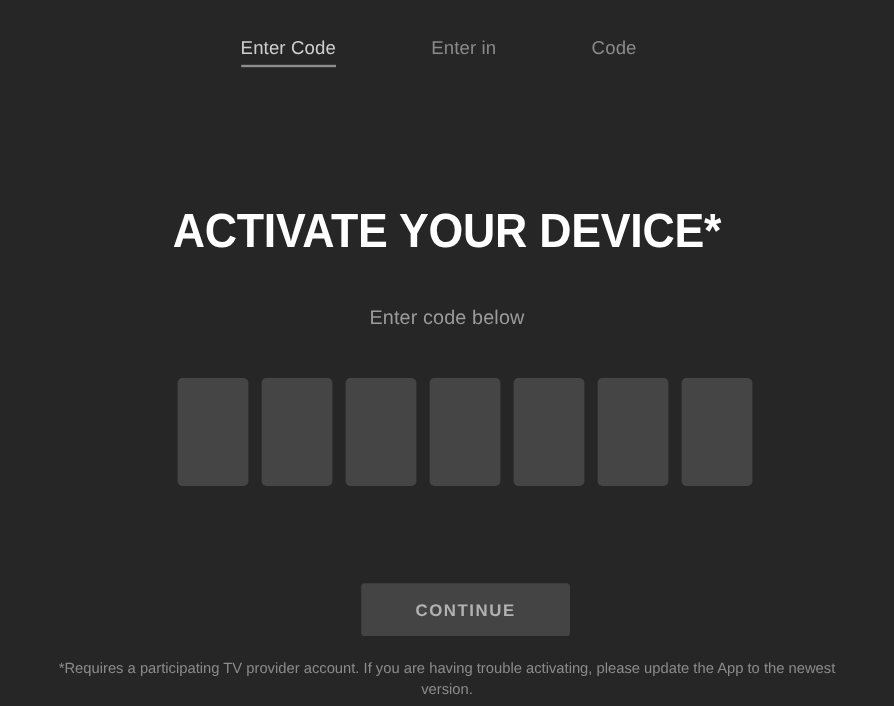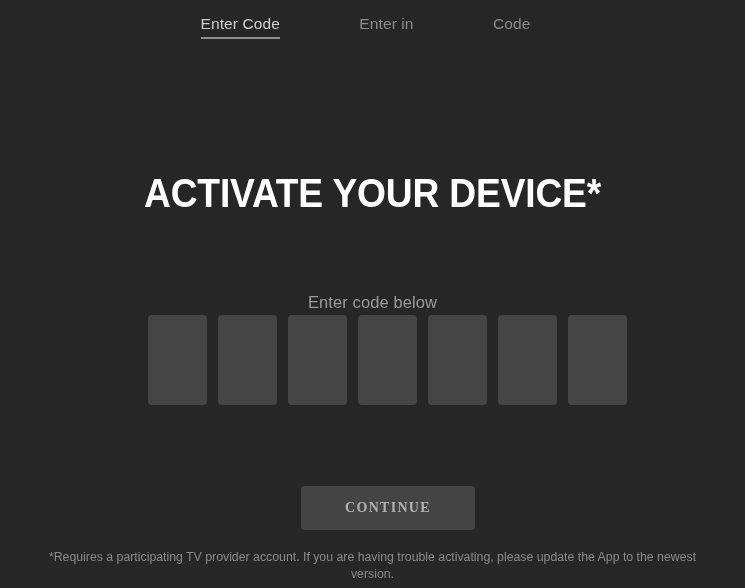--- a/index.html
+++ b/index.html
@@ -20,21 +20,21 @@
   
   .nav {
     position: absolute;
     top: 0;
     left: 0;
     width: 745px;
     height: 70px;
     display: flex;
     justify-content: center;
     align-items: flex-start;
-    padding-top: 14px;
+    padding-top: 31px;
   }
 
   .nav-inner {
     display: flex;
     align-items: flex-start;
     width: 420px;
     justify-content: space-between;
     padding-left: 38px;
     padding-right: 52px;
   }
@@ -97,21 +97,20 @@
   .subtitle {
     position: absolute;
     top: 255px;
     left: 0;
     width: 745px;
     text-align: center;
     color: #9b9b9b;
     font-size: 16.5px;
     line-height: 21px;
     letter-spacing: 0.1px;
-    margin-top: 37px;
   }
 
   
   .code-row {
     position: absolute;
     top: 315px;
     left: 148px;
     width: 479px;
     height: 90px;
     display: flex;
@@ -139,21 +138,21 @@
     left: 301px;
     width: 174px;
     height: 44px;
     background: #444444;
     border: none;
     border-radius: 3px;
     color: #b2b2b2;
     font-size: 14px;
     font-weight: bold;
     letter-spacing: 1.3px;
-    font-family: Liberation Serif, serif;
+    font-family: Liberation Sans, sans-serif;
     cursor: pointer;
     text-align: center;
   }
 
   
   .footer {
     position: absolute;
     top: 549px;
     left: 0;
     width: 745px;

